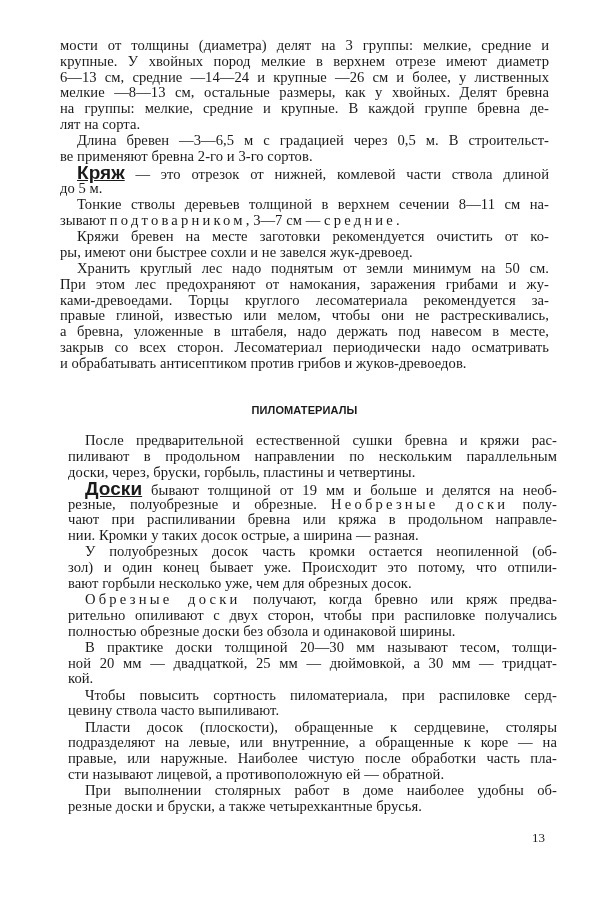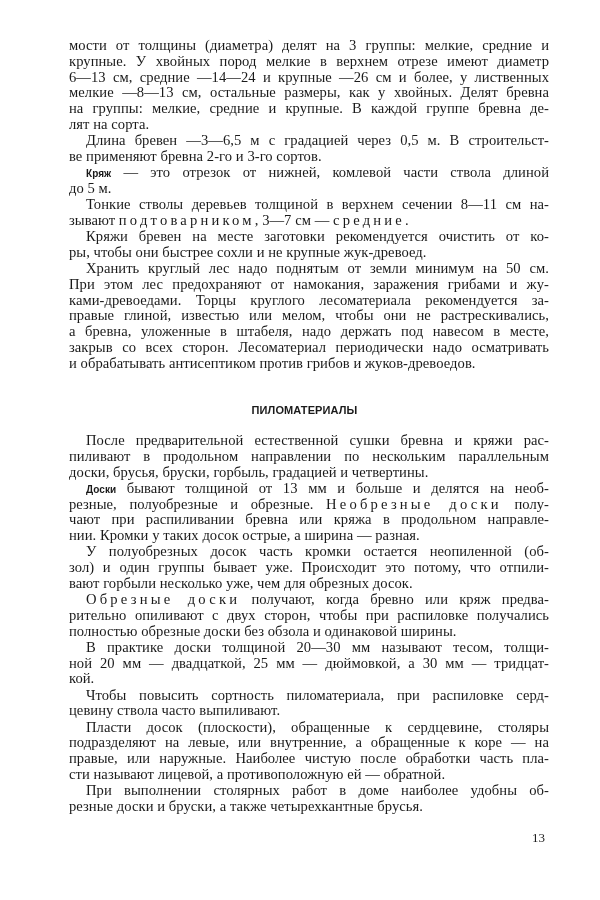--- a/index.html
+++ b/index.html
@@ -3,27 +3,27 @@
 <meta charset="utf-8">
 <style>
   html, body { margin: 0; padding: 0; background: #ffffff; }
   body { width: 600px; height: 900px; position: relative; overflow: hidden;
          font-family: "Liberation Serif", serif; color: #1a1a1a; }
   .page { position: absolute; left: 60px; top: 38px; width: 489px; }
   .line { position: relative; height: 15.75px; line-height: 15.75px; font-size: 14.6px;
           white-space: nowrap; text-align: justify; text-align-last: justify; letter-spacing: 0.05px; }
   .line.last { text-align-last: left; }
   .indent { padding-left: 17px; }
-  .para { margin-bottom: 0.5px; margin-left: 9px; }
-  .b { font-weight: bold; font-family: "Liberation Sans", sans-serif; font-size: 10px; }
+  .para { margin-bottom: 0.5px; }
+  .b { font-weight: bold; font-family: "Liberation Sans", sans-serif; font-size: 19px; text-decoration: underline; }
   .sp { letter-spacing: 3.2px; }
   .heading { position: absolute; left: 0; width: 489px; top: 366px; text-align: center;
              font-family: "Liberation Sans", sans-serif; font-weight: bold; font-size: 11px;
              letter-spacing: 0.1px; }
-  .sec2 { position: absolute; left: 0; top: 395px; width: 489px; }
+  .sec2 { position: absolute; left: 8px; top: 395px; width: 489px; }
   .pagenum { position: absolute; left: 532px; top: 830px; font-size: 13px; font-family: "Liberation Serif", serif; }
 </style>
 </head>
 <body>
 
 <div class="page">
 
   <div class="para">
     <div class="line">мости от толщины (диаметра) делят на 3 группы: мелкие, средние и</div>
     <div class="line">крупные. У хвойных пород мелкие в верхнем отрезе имеют диаметр</div>
@@ -43,52 +43,52 @@
     <div class="line last">до 5 м.</div>
   </div>
 
   <div class="para">
     <div class="line indent">Тонкие стволы деревьев толщиной в верхнем сечении 8—11 см на-</div>
     <div class="line last"><span>зывают </span><span class="sp">подтоварником</span><span>, 3—7 см — </span><span class="sp">средние</span><span>.</span></div>
   </div>
 
   <div class="para">
     <div class="line indent">Кряжи бревен на месте заготовки рекомендуется очистить от ко-</div>
-    <div class="line last">ры, чтобы они быстрее сохли и не крупные жук-древоед.</div>
+    <div class="line last">ры, имеют они быстрее сохли и не завелся жук-древоед.</div>
   </div>
 
   <div class="para">
     <div class="line indent">Хранить круглый лес надо поднятым от земли минимум на 50 см.</div>
     <div class="line">При этом лес предохраняют от намокания, заражения грибами и жу-</div>
     <div class="line">ками-древоедами. Торцы круглого лесоматериала рекомендуется за-</div>
     <div class="line">правые глиной, известью или мелом, чтобы они не растрескивались,</div>
     <div class="line">а бревна, уложенные в штабеля, надо держать под навесом в месте,</div>
     <div class="line">закрыв со всех сторон. Лесоматериал периодически надо осматривать</div>
     <div class="line last">и обрабатывать антисептиком против грибов и жуков-древоедов.</div>
   </div>
 
   <div class="heading">ПИЛОМАТЕРИАЛЫ</div>
 
   <div class="sec2">
     <div class="para">
       <div class="line indent">После предварительной естественной сушки бревна и кряжи рас-</div>
       <div class="line">пиливают в продольном направлении по нескольким параллельным</div>
-      <div class="line last">доски, брусья, бруски, горбыль, градацией и четвертины.</div>
+      <div class="line last">доски, через, бруски, горбыль, пластины и четвертины.</div>
     </div>
 
     <div class="para">
-      <div class="line indent"><span class="b">Доски</span><span> бывают толщиной от 13 мм и больше и делятся на необ-</span></div>
+      <div class="line indent"><span class="b">Доски</span><span> бывают толщиной от 19 мм и больше и делятся на необ-</span></div>
       <div class="line"><span>резные, полуобрезные и обрезные.  </span><span class="sp">Необрезные доски</span><span> полу-</span></div>
       <div class="line">чают при распиливании бревна или кряжа в продольном направле-</div>
       <div class="line last">нии. Кромки у таких досок острые, а ширина — разная.</div>
     </div>
 
     <div class="para">
       <div class="line indent">У полуобрезных досок часть кромки остается неопиленной (об-</div>
-      <div class="line">зол) и один группы бывает уже. Происходит это потому, что отпили-</div>
+      <div class="line">зол) и один конец бывает уже. Происходит это потому, что отпили-</div>
       <div class="line last">вают горбыли несколько уже, чем для обрезных досок.</div>
     </div>
 
     <div class="para">
       <div class="line indent"><span class="sp">Обрезные доски</span><span> получают, когда бревно или кряж предва-</span></div>
       <div class="line">рительно опиливают с двух сторон, чтобы при распиловке получались</div>
       <div class="line last">полностью обрезные доски без обзола и одинаковой ширины.</div>
     </div>
 
     <div class="para">

